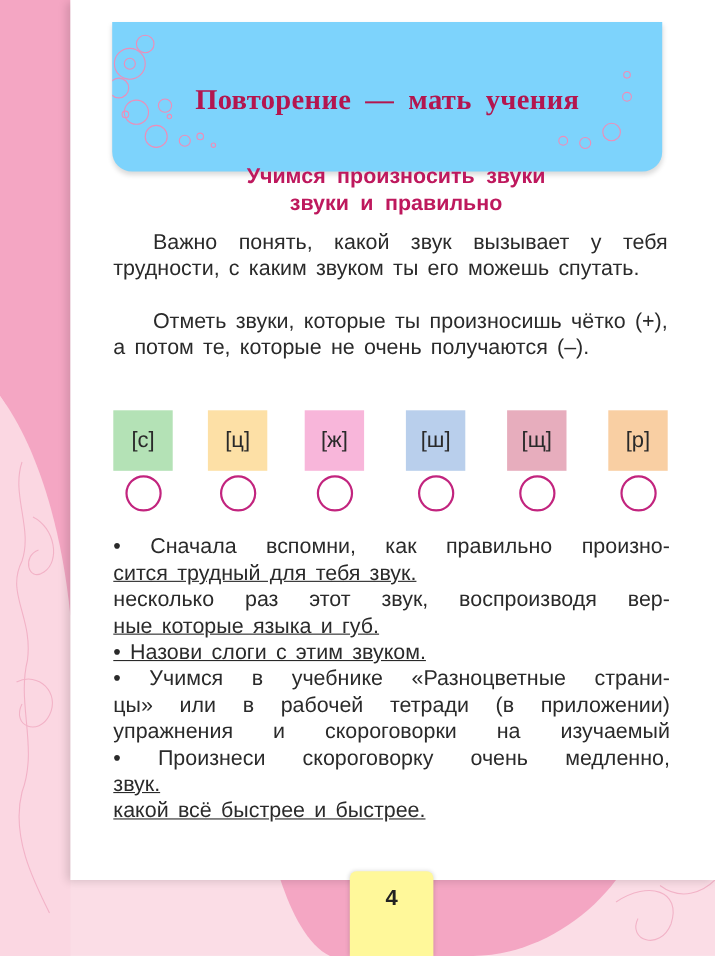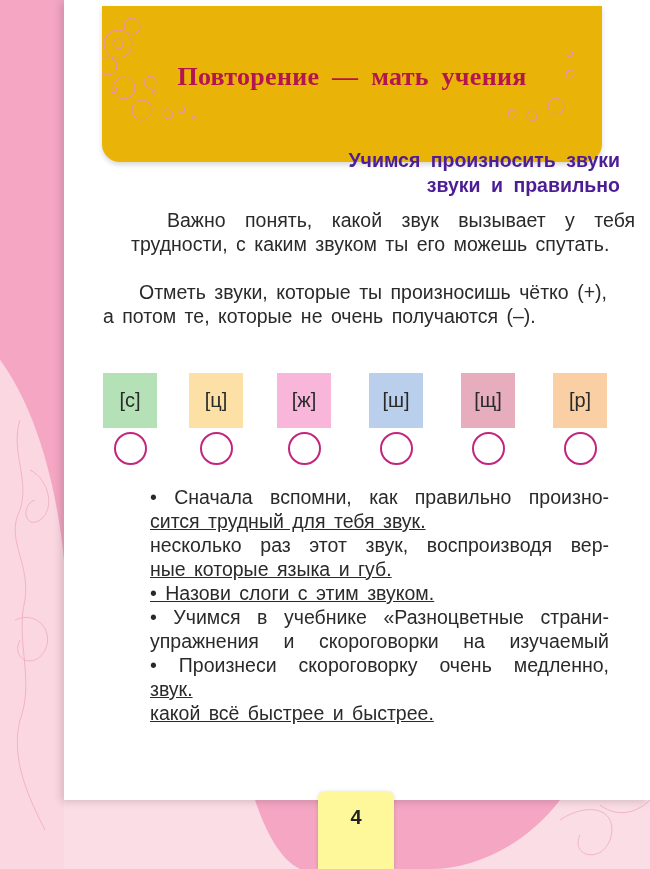--- a/index.html
+++ b/index.html
@@ -10,55 +10,55 @@
   }
   .bg-pink-wedge {
     position:absolute; left:0; top:0; width:650px; height:869px;
   }
   .page {
     position:absolute; left:64px; top:0; width:586px; height:800px;
     background:#ffffff;
     box-shadow:-3px 2px 8px rgba(0,0,0,0.15);
   }
   .header-banner {
-    position:absolute; left:102px; top:6px; width:500px; height:156px;
-    background:#eab308; border-radius:0 0 18px 18px;
+    position:absolute; left:102px; top:20px; width:500px; height:136px;
+    background:#7dd3fc; border-radius:0 0 18px 18px;
     box-shadow:0 3px 5px rgba(0,0,0,0.15);
     overflow:hidden;
   }
   .header-title {
     position:absolute; left:0; right:0; top:56px; text-align:center;
     font-family:"Liberation Serif", serif; font-weight:bold;
     font-size:26px; color:#b3164f; word-spacing:6px; letter-spacing:0.3px;
   }
   .section-title {
     position:absolute; left:100px; width:520px; top:148px;
-    text-align:right; font-weight:bold; font-size:19.5px; line-height:25px;
-    color:#4c1d95; word-spacing:5px;
+    text-align:center; font-weight:bold; font-size:19.5px; line-height:25px;
+    color:#be185d; word-spacing:5px;
   }
   .para {
     position:absolute; left:103px; width:504px;
     font-size:19.5px; line-height:24px; color:#2a2a2a;
     text-align:justify; text-align-last:left; word-spacing:3px;
   }
   .indent { text-indent:36px; }
   .sound-row { position:absolute; left:103px; top:373px; width:506px; height:90px; }
   .sound-item { position:absolute; top:0; width:54px; }
   .sound-card {
     width:54px; height:55px; display:flex; align-items:center; justify-content:center;
     font-size:20px; color:#2a2a2a;
   }
   .sound-circle {
     width:29px; height:29px; border:2px solid #c2247e; border-radius:50%;
     margin:4px auto 0; background:#fff;
   }
   .bullets { position:absolute; left:103px; top:485px; width:506px; }
   .bullet-line {
     font-size:19.5px; line-height:24px; color:#2a2a2a;
-    text-align:justify; text-align-last:justify; word-spacing:3px; white-space:nowrap;margin-left:47px;
+    text-align:justify; text-align-last:justify; word-spacing:3px; white-space:nowrap;
   }
   .bullet-line.last { text-align-last:left;text-decoration:underline; }
   .page-number {
     position:absolute; left:318px; top:792px; width:76px; height:77px;
     background:#fff89a; border-radius:6px 6px 0 0;
     box-shadow:0 0 4px rgba(0,0,0,0.15);
     text-align:center; font-weight:bold; font-size:20px; color:#222;
     padding-top:14px; box-sizing:border-box;
   }
 </style>
@@ -103,21 +103,21 @@
     </g>
   </svg>
   <div class="header-title">Повторение — мать учения</div>
 </div>
 
 <div class="section-title">
   <div>Учимся произносить звуки</div>
   <div>звуки и правильно</div>
 </div>
 
-<div class="para indent" style="top:208px;margin-left:28px;">Важно понять, какой звук вызывает у тебя трудности, с каким звуком ты его можешь спутать.</div>
+<div class="para indent" style="top:208px;">Важно понять, какой звук вызывает у тебя трудности, с каким звуком ты его можешь спутать.</div>
 <div class="para indent" style="top:280px;">Отметь звуки, которые ты произносишь чётко (+), а потом те, которые не очень получаются (–).</div>
 
 <div class="sound-row">
   <div class="sound-item" style="left:0px;">
     <div class="sound-card" style="background:#b4e2b6;">[с]</div>
     <div class="sound-circle"></div>
   </div>
   <div class="sound-item" style="left:86px;">
     <div class="sound-card" style="background:#fde0a6;">[ц]</div>
     <div class="sound-circle"></div>
@@ -140,19 +140,20 @@
   </div>
 </div>
 
 <div class="bullets">
   <div class="bullet-line">• Сначала вспомни, как правильно произно-</div>
   <div class="bullet-line last">сится трудный для тебя звук.</div>
   <div class="bullet-line">несколько раз этот звук, воспроизводя вер-</div>
   <div class="bullet-line last">ные которые языка и губ.</div>
   <div class="bullet-line last">• Назови слоги с этим звуком.</div>
   <div class="bullet-line">• Учимся в учебнике «Разноцветные страни-</div>
+  <div class="bullet-line">цы» или в рабочей тетради (в приложении)</div>
   <div class="bullet-line">упражнения и скороговорки на изучаемый</div>
   <div class="bullet-line">• Произнеси скороговорку очень медленно,</div>
   <div class="bullet-line last">звук.</div>
   <div class="bullet-line last">какой всё быстрее и быстрее.</div>
 </div>
 
 <div class="page-number">4</div>
 
 </body></html>

